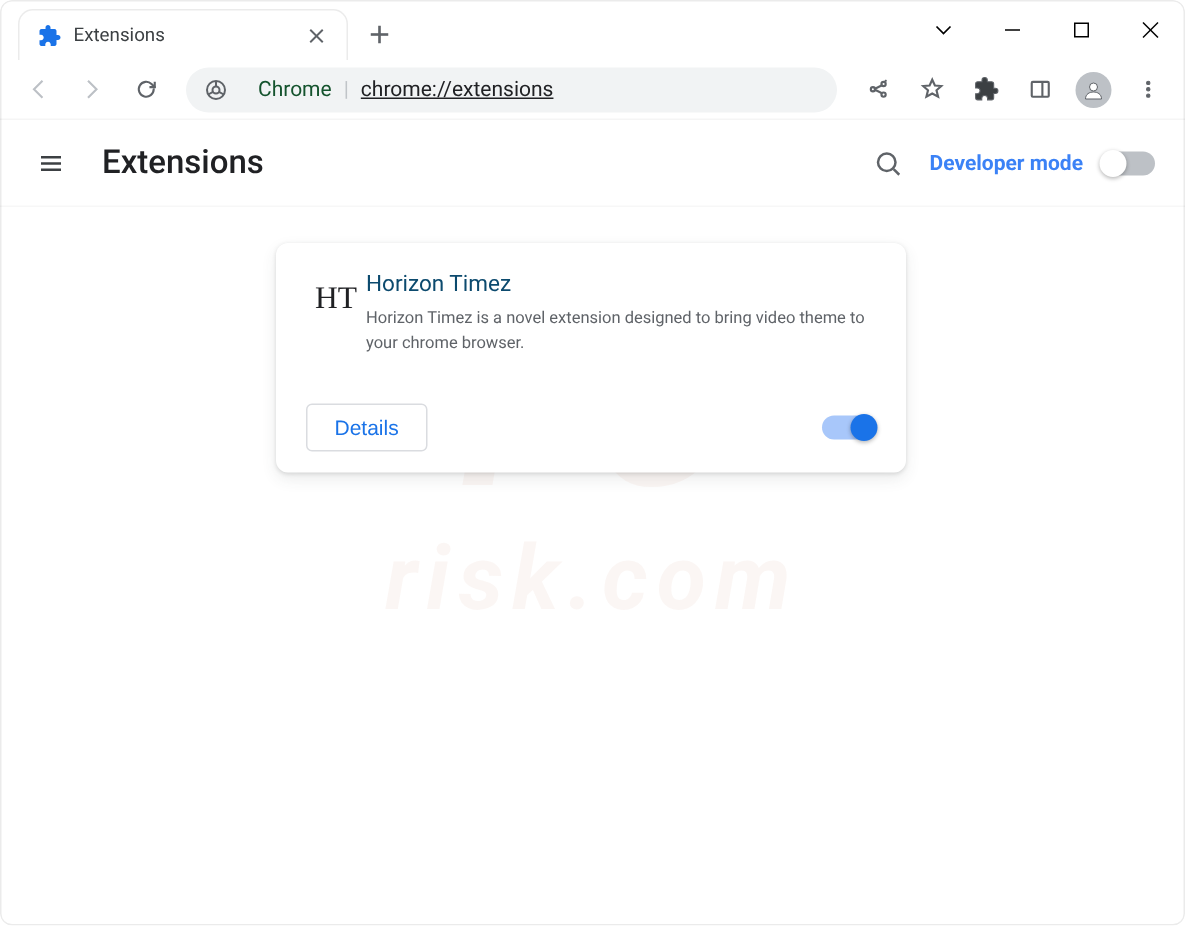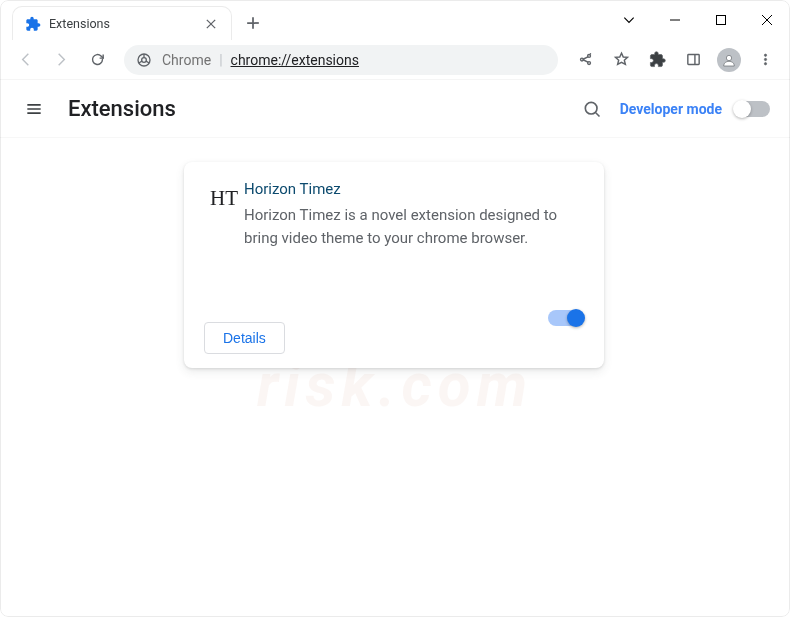--- a/index.html
+++ b/index.html
@@ -117,21 +117,21 @@
       background: #f1f3f4;
       border-radius: 15px;
       display: flex;
       align-items: center;
       padding: 0 12px;
       gap: 10px;
       margin: 0 6px;
     }
     .omnibox .chrome-icon { width: 16px; height: 16px; }
     .omnibox-text { font-size: 14px; display: flex; align-items: center; gap: 8px; }
-    .omnibox-scheme { color: #737373; }
+    .omnibox-scheme { color: #14532d; margin-left: 10px; }
     .omnibox-divider { color: #c0c4c8; }
     .omnibox-path { color: #202124; text-decoration: underline; }
     .toolbar-icon {
       width: 30px; height: 30px;
       display: flex; align-items: center; justify-content: center;
     }
     .toolbar-icon svg { width: 17px; height: 17px; stroke: #5f6368; fill: none; }
     .avatar-circle {
       width: 24px; height: 24px;
       border-radius: 50%;
@@ -197,36 +197,35 @@
       width: 40px; height: 32px;
       display: flex; align-items: center; justify-content: center;
       font-family: "Times New Roman", serif;
       font-size: 21px;
       color: #202124;
       font-weight: 400;
       padding-top: 4px;
     }
     .card-body { flex: 1; }
     .card-title { font-size: 15px; color: #0c4a6e; margin-bottom: 6px; }
-    .card-desc { font-size: 15px; color: #5f6368; line-height: 1.5; }
+    .card-desc { font-size: 11px; color: #5f6368; line-height: 1.5; }
     .card-bottom {
       display: flex;
       align-items: center;
       gap: 10px;
       padding-top: 10px;
     }
     .card-btn {
       border: 1px solid #dadce0;
       background: #fff;
       color: #1a73e8;
       font-size: 14px;
       padding: 7px 18px;
       border-radius: 4px;
       cursor: pointer;
-      margin-top: 41px;
     }
     .card-spacer { flex: 1; }
     
     
     .frame-border {
       position: absolute;
       inset: 0;
       border: 1px solid rgba(0,0,0,0.08);
       border-radius: 8px;
       pointer-events: none;

